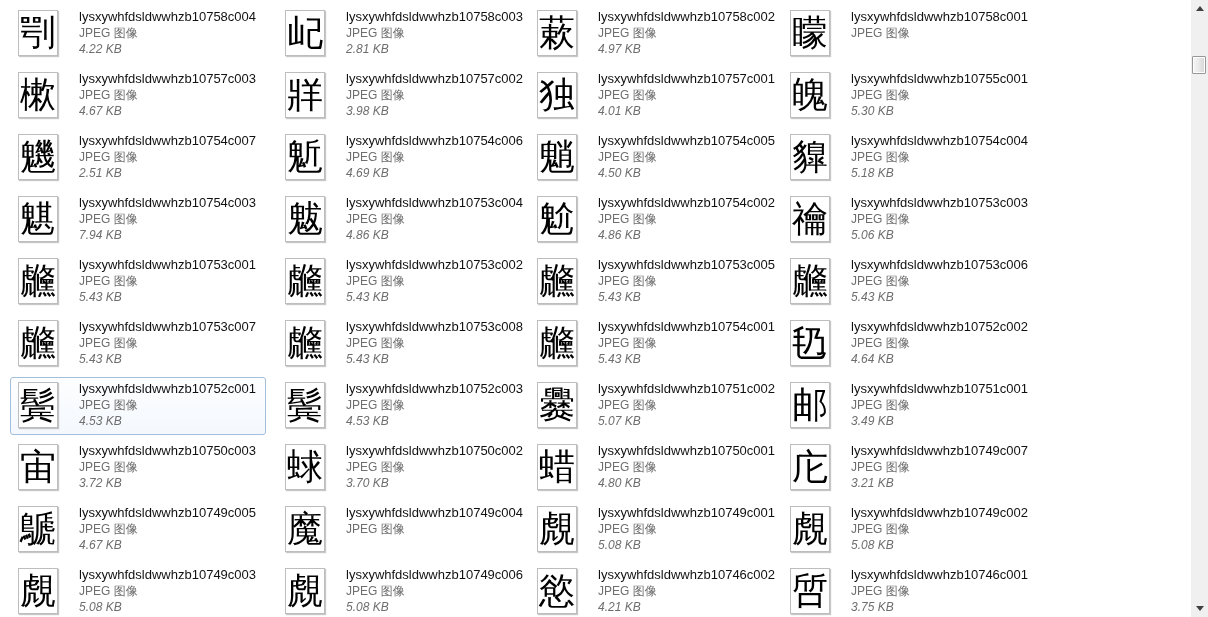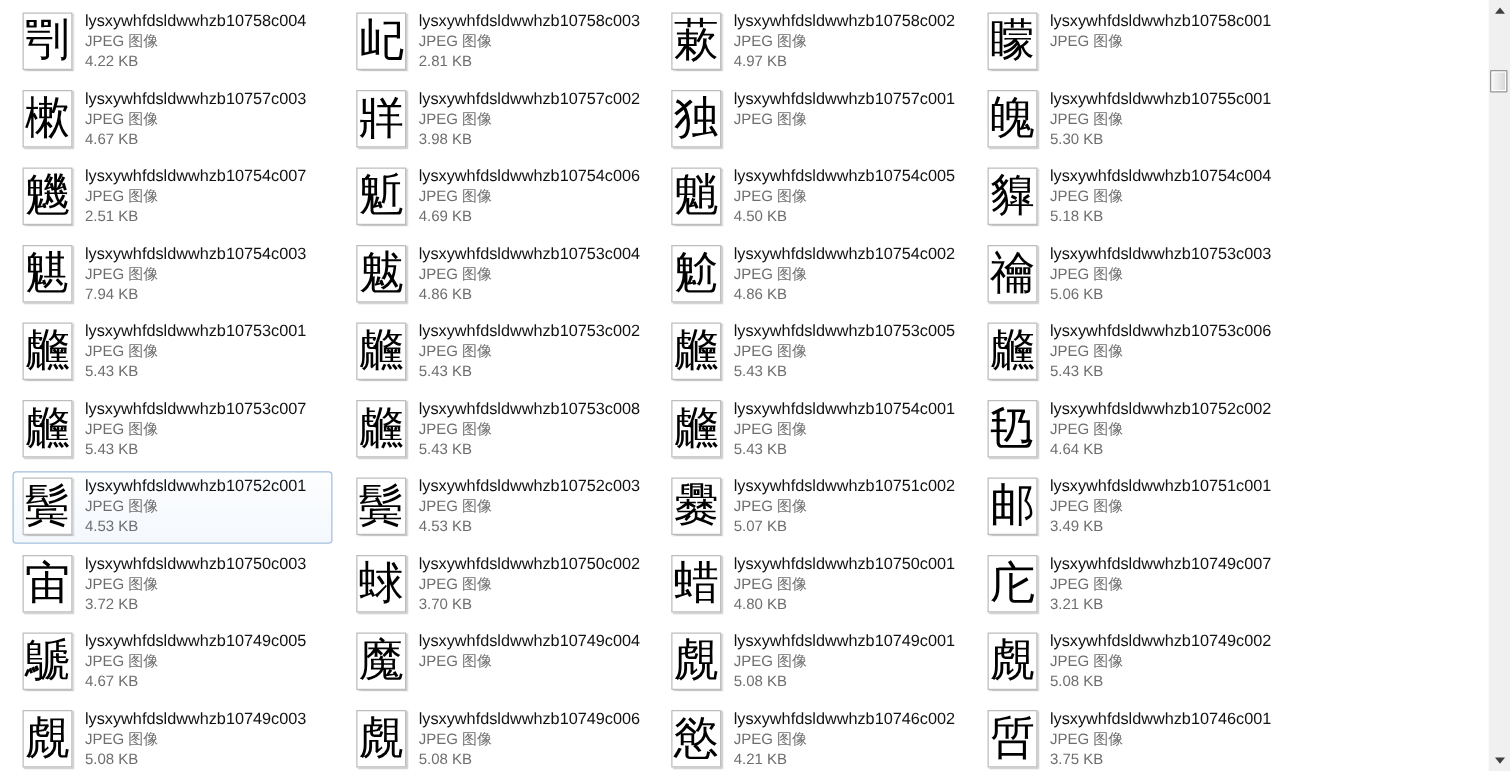--- a/index.html
+++ b/index.html
@@ -42,36 +42,36 @@
     overflow: hidden;
     margin-right: 10px;
     margin-top: 1px;
   }
   .glyph {
     font-family: "DejaVu Serif", serif;
     font-size: 36px;
     line-height: 42px;
     color: #000000;
   }
-  .meta { padding-top: 0; min-width: 0; }
+  .meta { padding-top: 0; min-width: 0; margin-left: 11px; }
   .file-name {
     display: block;
     font-size: 13px;
     line-height: 16px;
     color: #111111;
     white-space: nowrap;
   }
   .file-type, .file-size {
     display: block;
     font-size: 12px;
     line-height: 16px;
     color: #6e6e6e;
     white-space: nowrap;
   }
-  .file-size { line-height: 17px; }
+  .file-size { line-height: 17px; font-style: italic; }
 
   
   #scrollbar {
     position: absolute;
     right: 0; top: 0;
     width: 17px; height: 617px;
     background: #f0f0f0;
   }
   .sb-btn {
     position: absolute;
@@ -173,20 +173,21 @@
       </div>
     </div>
 
     <div class="file-item">
       <div class="thumb">
         <span class="glyph">独</span>
       </div>
       <div class="meta">
         <span class="file-name">lysxywhfdsldwwhzb10757c001</span>
         <span class="file-type">JPEG 图像</span>
+        <span class="file-size">4.01 KB</span>
       </div>
     </div>
 
     <div class="file-item">
       <div class="thumb">
         <span class="glyph">魄</span>
       </div>
       <div class="meta">
         <span class="file-name">lysxywhfdsldwwhzb10755c001</span>
         <span class="file-type">JPEG 图像</span>

